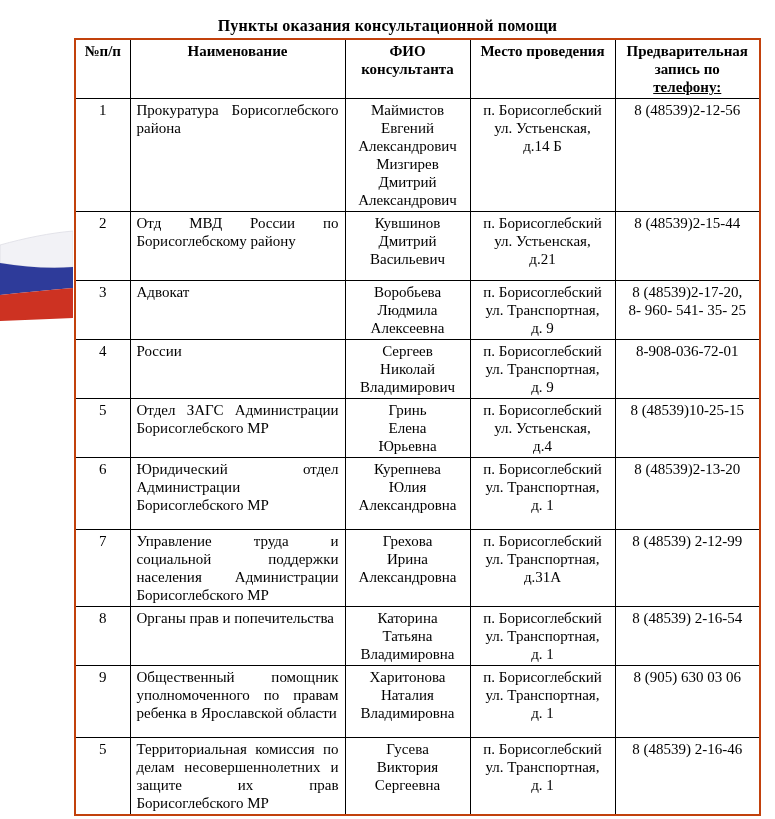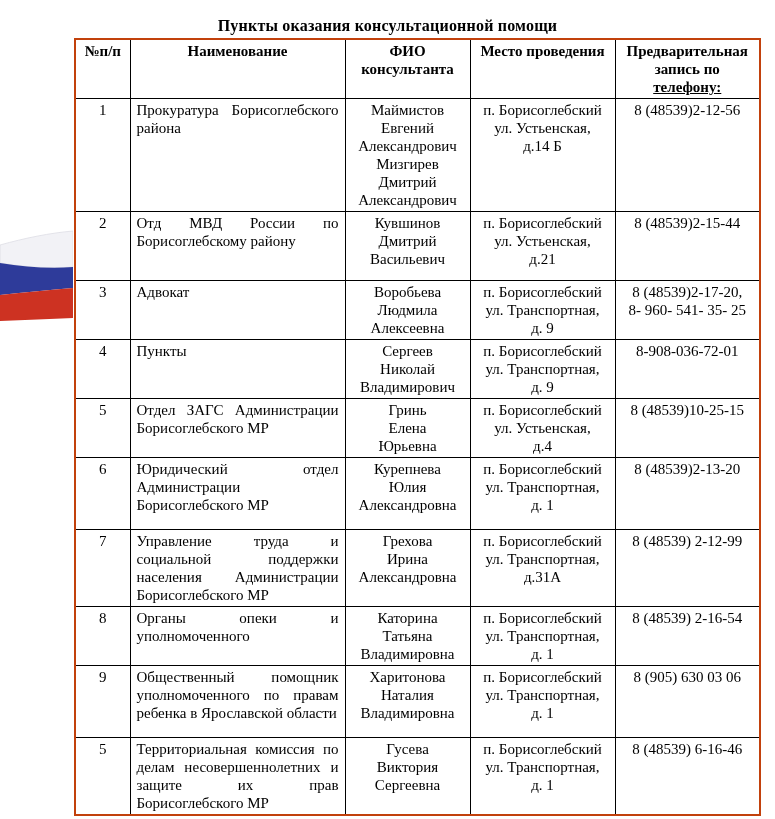--- a/index.html
+++ b/index.html
@@ -99,21 +99,21 @@
         </tr>
         <tr>
           <td class="cell-num">3</td>
           <td class="cell-name">Адвокат</td>
           <td class="cell-consultant">Воробьева<br>Людмила<br>Алексеевна</td>
           <td class="cell-place">п. Борисоглебский<br>ул. Транспортная,<br>д. 9</td>
           <td class="cell-phone">8 (48539)2-17-20,<br>8- 960- 541- 35- 25</td>
         </tr>
         <tr>
           <td class="cell-num">4</td>
-          <td class="cell-name">Пункты</td>
+          <td class="cell-name">России</td>
           <td class="cell-consultant">Сергеев<br>Николай<br>Владимирович</td>
           <td class="cell-place">п. Борисоглебский<br>ул. Транспортная,<br>д. 9</td>
           <td class="cell-phone">8-908-036-72-01</td>
         </tr>
         <tr>
           <td class="cell-num">5</td>
           <td class="cell-name">Отдел ЗАГС Администрации Борисоглебского МР</td>
           <td class="cell-consultant">Гринь<br>Елена<br>Юрьевна</td>
           <td class="cell-place">п. Борисоглебский<br>ул. Устьенская,<br>д.4</td>
           <td class="cell-phone">8 (48539)10-25-15</td>
@@ -127,35 +127,35 @@
         </tr>
         <tr>
           <td class="cell-num">7</td>
           <td class="cell-name">Управление труда и социальной поддержки населения Администрации Борисоглебского МР</td>
           <td class="cell-consultant">Грехова<br>Ирина<br>Александровна</td>
           <td class="cell-place">п. Борисоглебский<br>ул. Транспортная,<br>д.31А</td>
           <td class="cell-phone">8 (48539) 2-12-99</td>
         </tr>
         <tr>
           <td class="cell-num">8</td>
-          <td class="cell-name">Органы опеки и уполномоченного</td>
+          <td class="cell-name">Органы прав и попечительства</td>
           <td class="cell-consultant">Каторина<br>Татьяна<br>Владимировна</td>
           <td class="cell-place">п. Борисоглебский<br>ул. Транспортная,<br>д. 1</td>
           <td class="cell-phone">8 (48539) 2-16-54</td>
         </tr>
         <tr>
           <td class="cell-num">9</td>
           <td class="cell-name">Общественный помощник уполномоченного по правам ребенка в Ярославской области</td>
           <td class="cell-consultant">Харитонова<br>Наталия<br>Владимировна</td>
           <td class="cell-place">п. Борисоглебский<br>ул. Транспортная,<br>д. 1</td>
           <td class="cell-phone">8 (905) 630 03 06</td>
         </tr>
         <tr>
           <td class="cell-num">5</td>
           <td class="cell-name">Территориальная комиссия по делам несовершеннолетних и защите их прав Борисоглебского МР</td>
           <td class="cell-consultant">Гусева<br>Виктория<br>Сергеевна</td>
           <td class="cell-place">п. Борисоглебский<br>ул. Транспортная,<br>д. 1</td>
-          <td class="cell-phone">8 (48539) 6-16-46</td>
+          <td class="cell-phone">8 (48539) 2-16-46</td>
         </tr>
       </tbody>
   </table>
 
 </div>
 
 </body></html>

